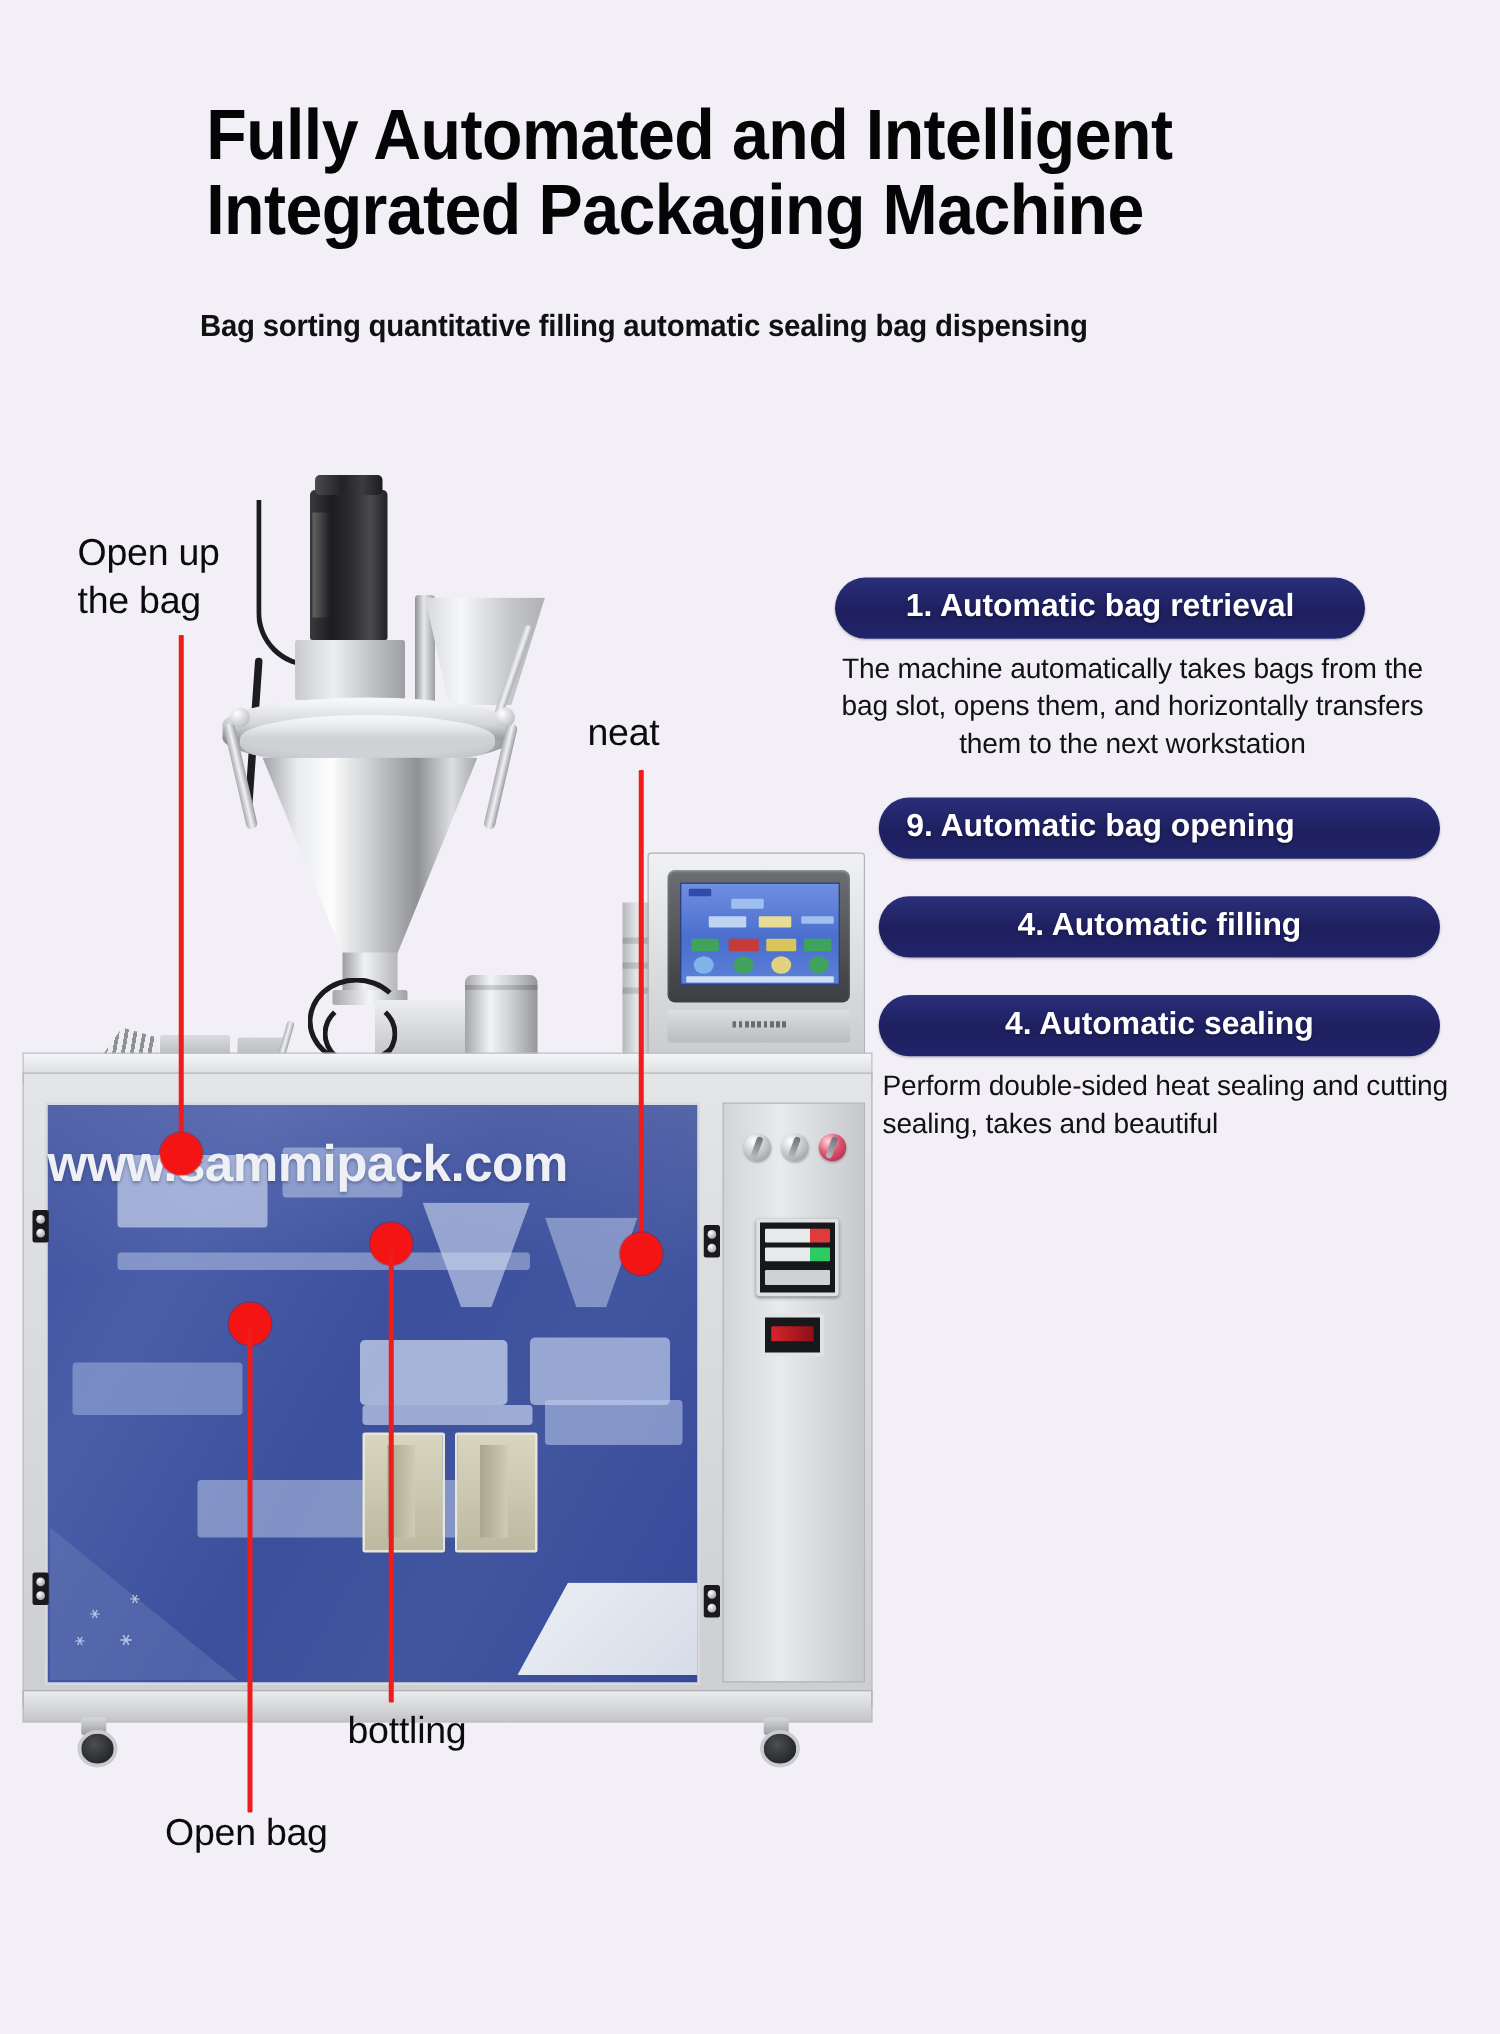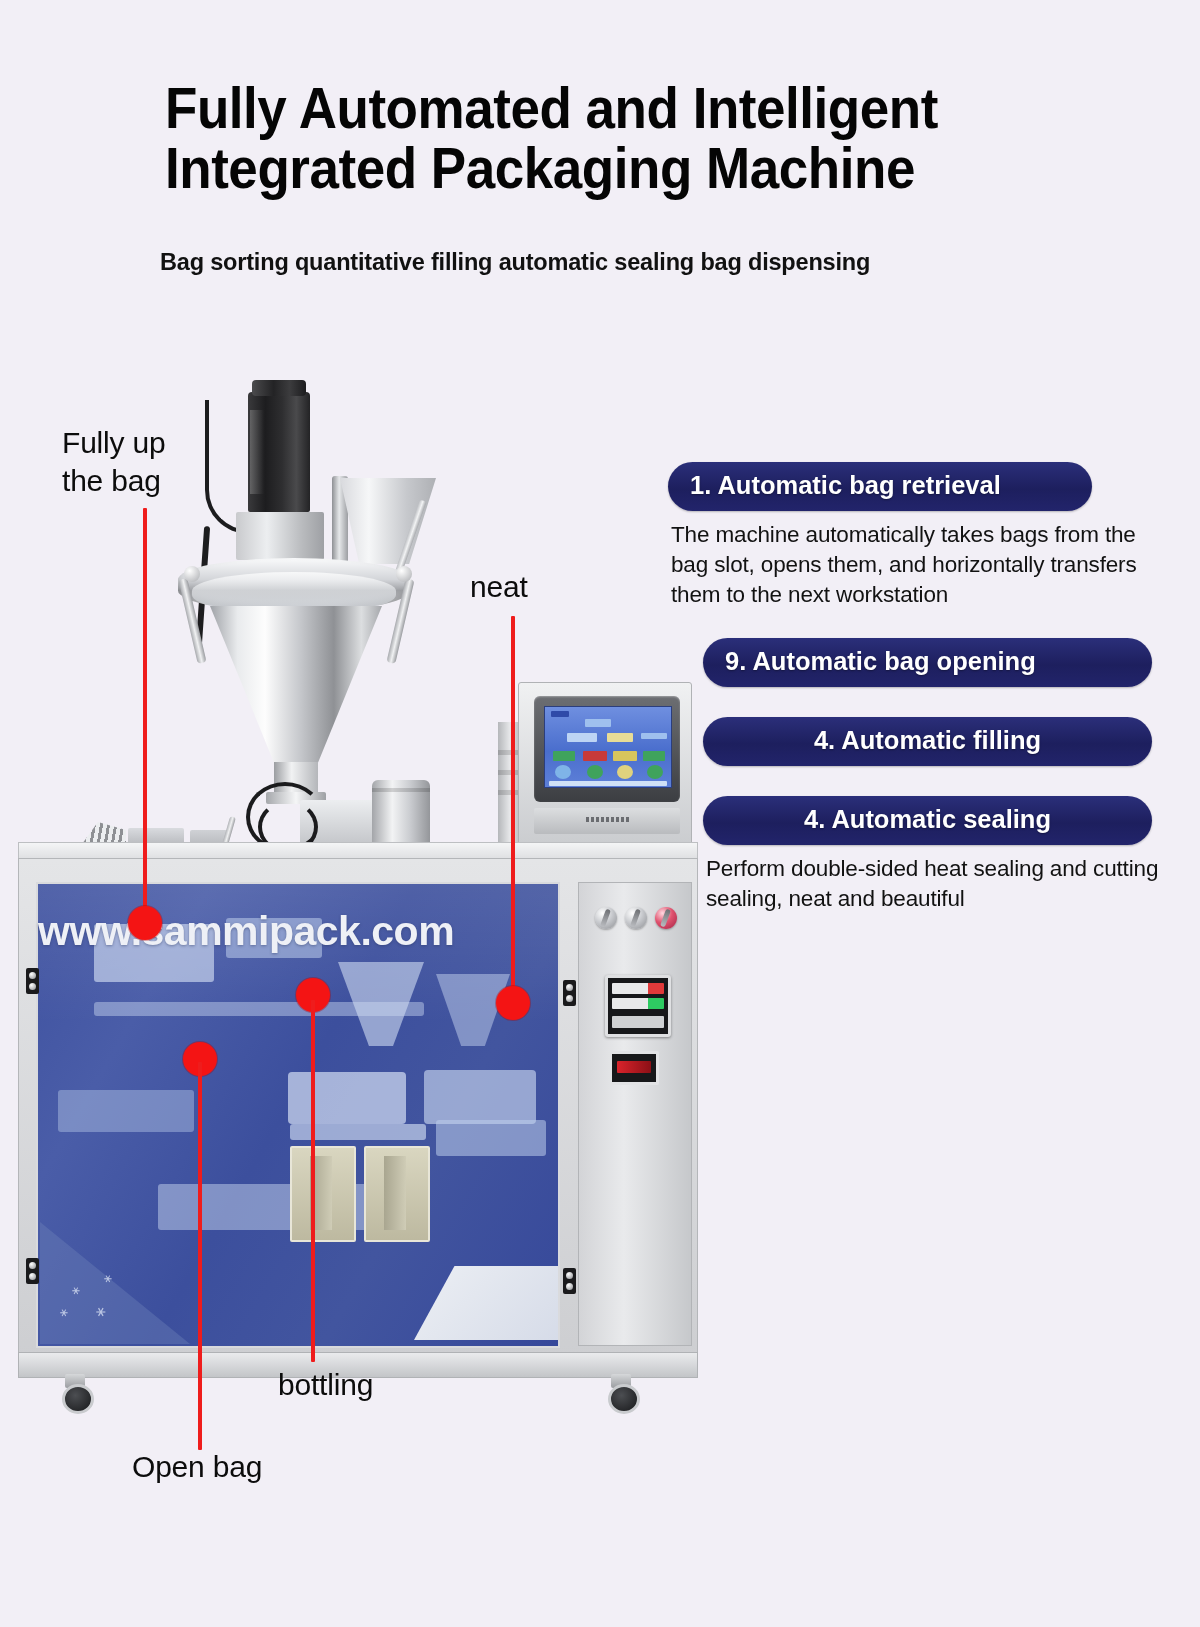--- a/index.html
+++ b/index.html
@@ -42,21 +42,21 @@
   .pill.w3{width:405px;margin-left:35px;text-align:center;}
   .pill.w4{width:405px;margin-left:35px;text-align:center;}
   .body{
     font-size:22.5px;line-height:30px;color:#121212;
     margin-top:9px;letter-spacing:-.15px;
   }
   .body.i1{padding-left:3px;width:470px;}
   .body.i2{padding-left:38px;width:480px;}
   .body.i3{padding-left:38px;width:470px;}
   .body.i4{padding-left:38px;width:470px;}
-  .s1{margin-bottom:28px;}
+  .s1{margin-bottom:28px;text-align:center;}
   .s2{margin-bottom:30px;}
   .s3{margin-bottom:30px;}
 
   
   .machine{position:absolute;left:0;top:330px;width:700px;height:1100px;}
 
   
   .auger-motor{
     position:absolute;left:248px;top:62px;width:62px;height:120px;
     background:linear-gradient(90deg,#3a3a3c 0%,#1d1d1f 28%,#2e2e30 55%,#4a4a4c 78%,#232325 100%);
@@ -498,21 +498,21 @@
     </div>
     <div class="caster c2">
       <div class="yoke"></div>
         <div class="wheel"></div>
     </div>
   </div>
 
   <div class="watermark">www.sammipack.com</div>
 
   <div class="ann-label" style="left:62px;top:424px;">
-    <div>Fully up</div>
+    <div>Open up</div>
     <div>the bag</div>
   </div>
   <div class="lead" style="left:143px;top:508px;height:410px;"></div>
   <div class="dot" style="left:128px;top:906px;"></div>
 
   <div class="ann-label" style="left:470px;top:568px;">
     <div>neat</div>
   </div>
   <div class="lead" style="left:511px;top:616px;height:384px;"></div>
   <div class="dot" style="left:496px;top:986px;"></div>
@@ -539,18 +539,18 @@
     <div class="step s2">
       <span class="pill w2">9. Automatic bag opening</span>
     </div>
 
     <div class="step s3">
       <span class="pill w3">4. Automatic filling</span>
     </div>
 
     <div class="step s4">
       <span class="pill w4">4. Automatic sealing</span>
-      <div class="body i4">Perform double-sided heat sealing and cutting sealing, neat and beautiful</div>
+      <div class="body i4">Perform double-sided heat sealing and cutting sealing, takes and beautiful</div>
     </div>
 
   </div>
 
 </div>
 
 </body></html>

